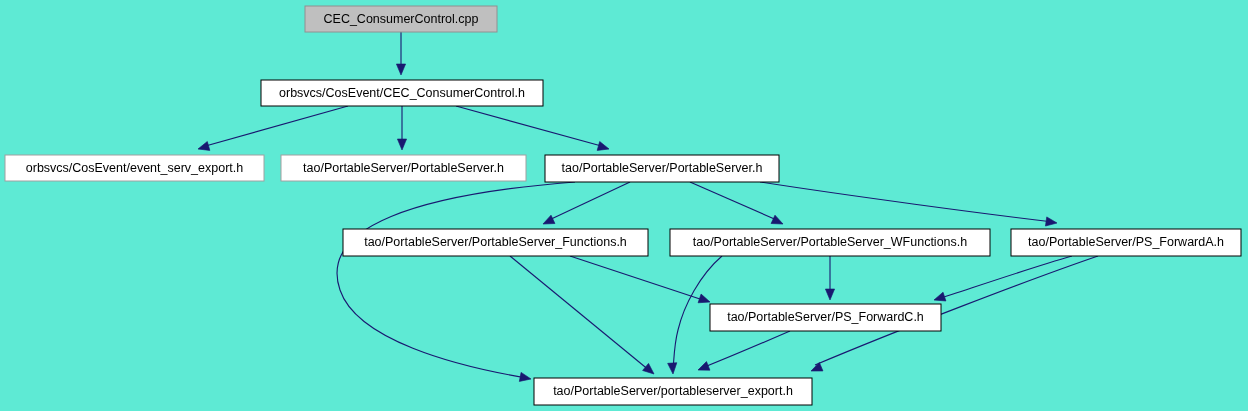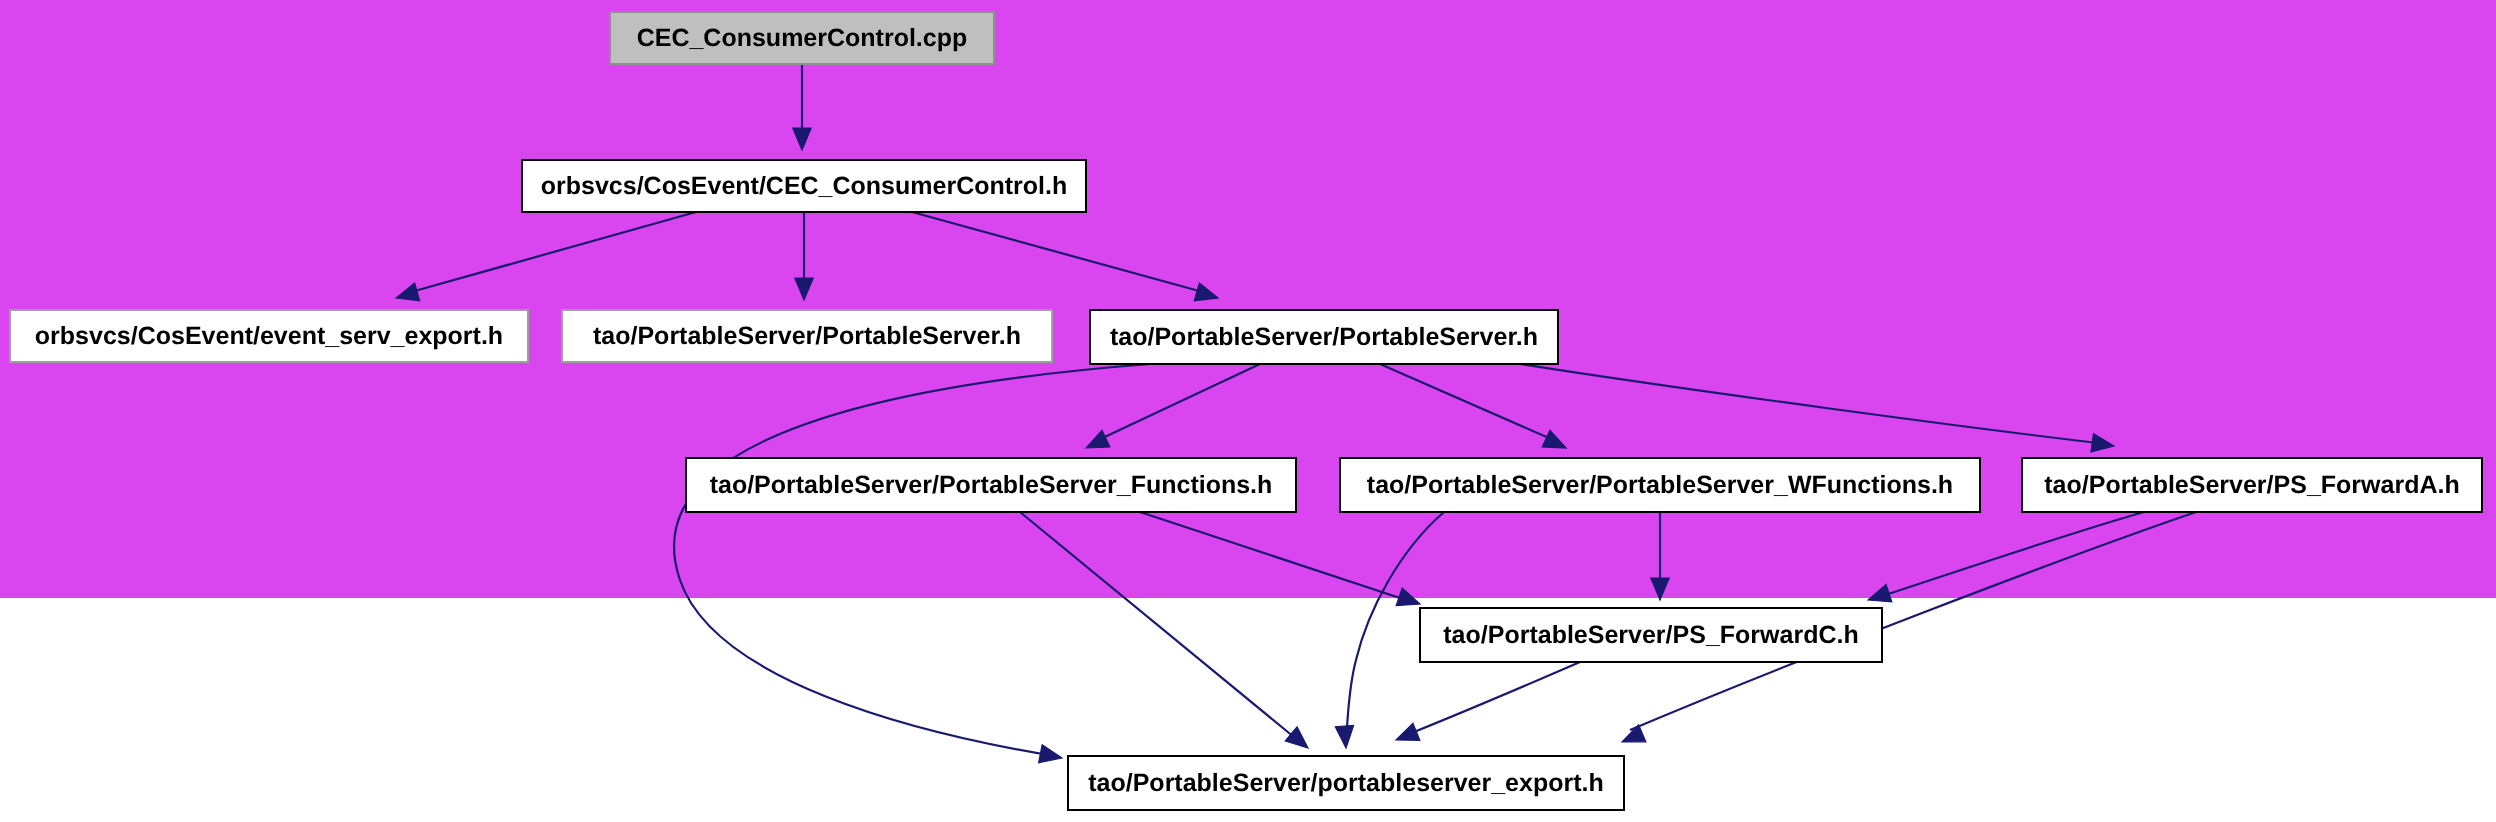--- a/index.html
+++ b/index.html
@@ -9,23 +9,22 @@
   }
   body {
     width: 1248px;
     height: 411px;
     font-family: "Liberation Sans", sans-serif;
     overflow: hidden;
   }
   #graph-root {
     position: relative;
     width: 1248px;
-    height: 299px;
-    background: #d946ef;
-    font-weight: bold;
+    height: 411px;
+    background: #5eead4;
   }
   svg#graph-svg {
     position: absolute;
     left: 0;
     top: 0;
     width: 1248px;
     height: 411px;
     display: block;
   }
   .node-rect {

